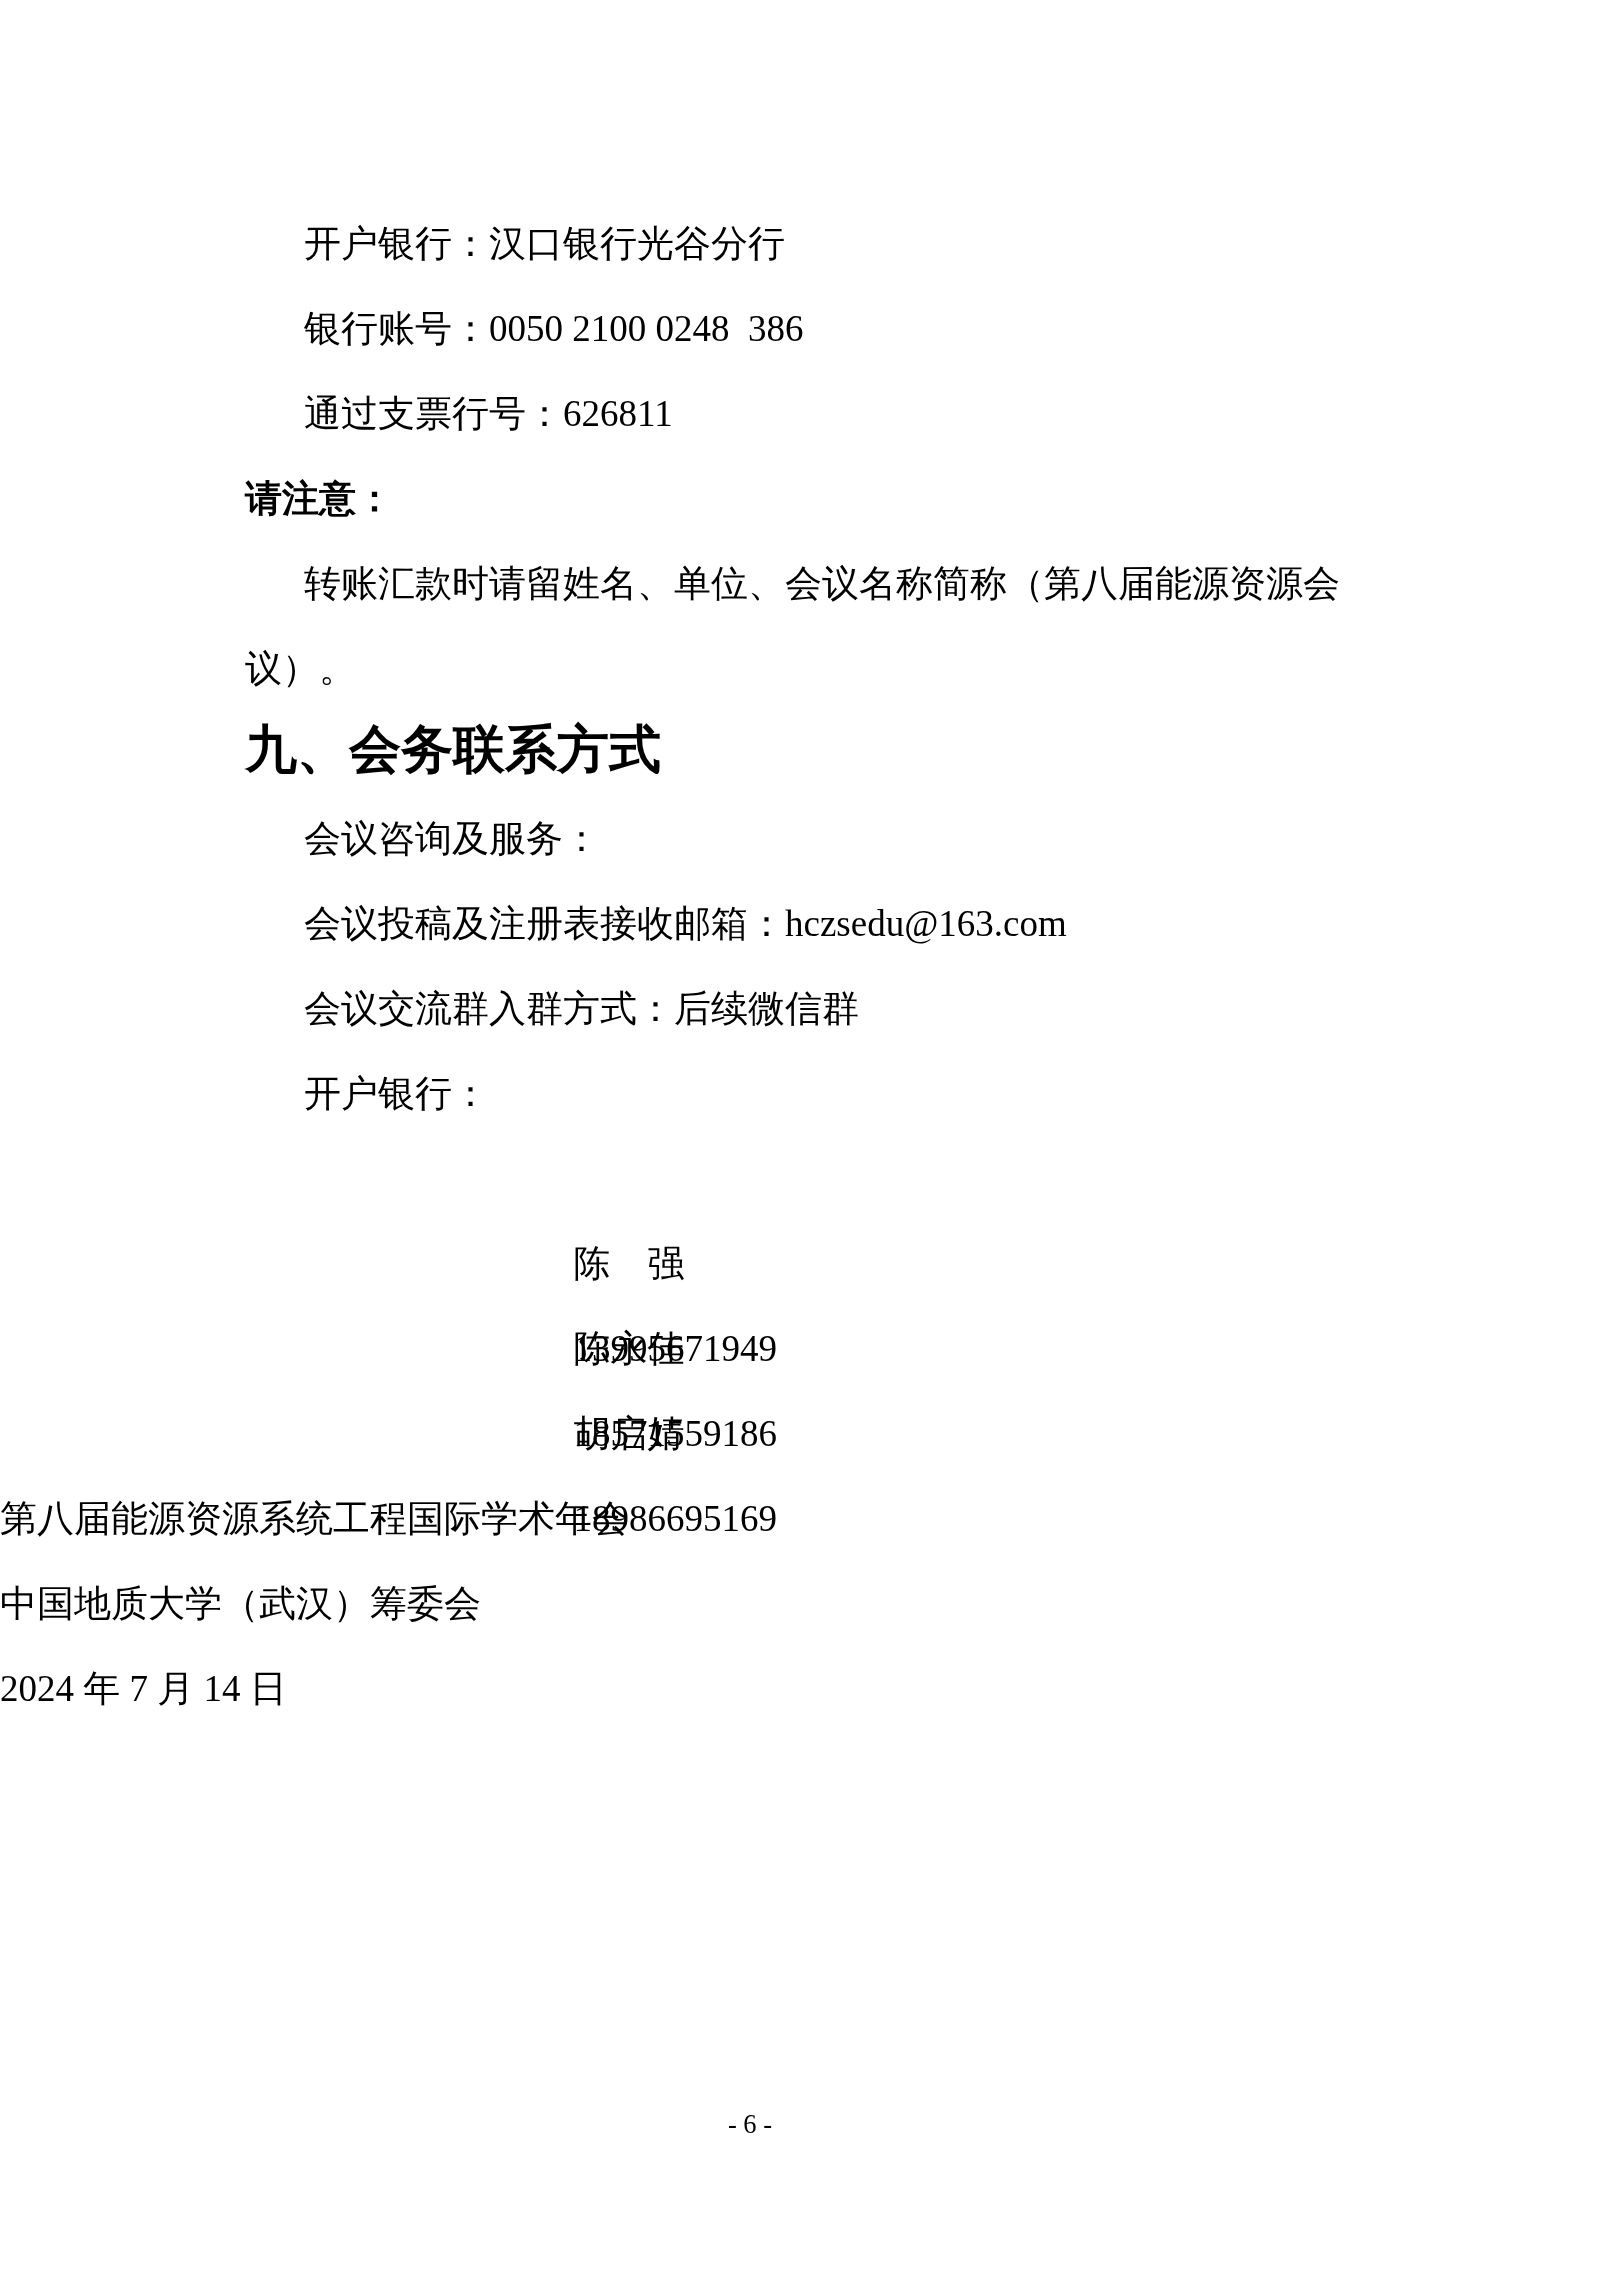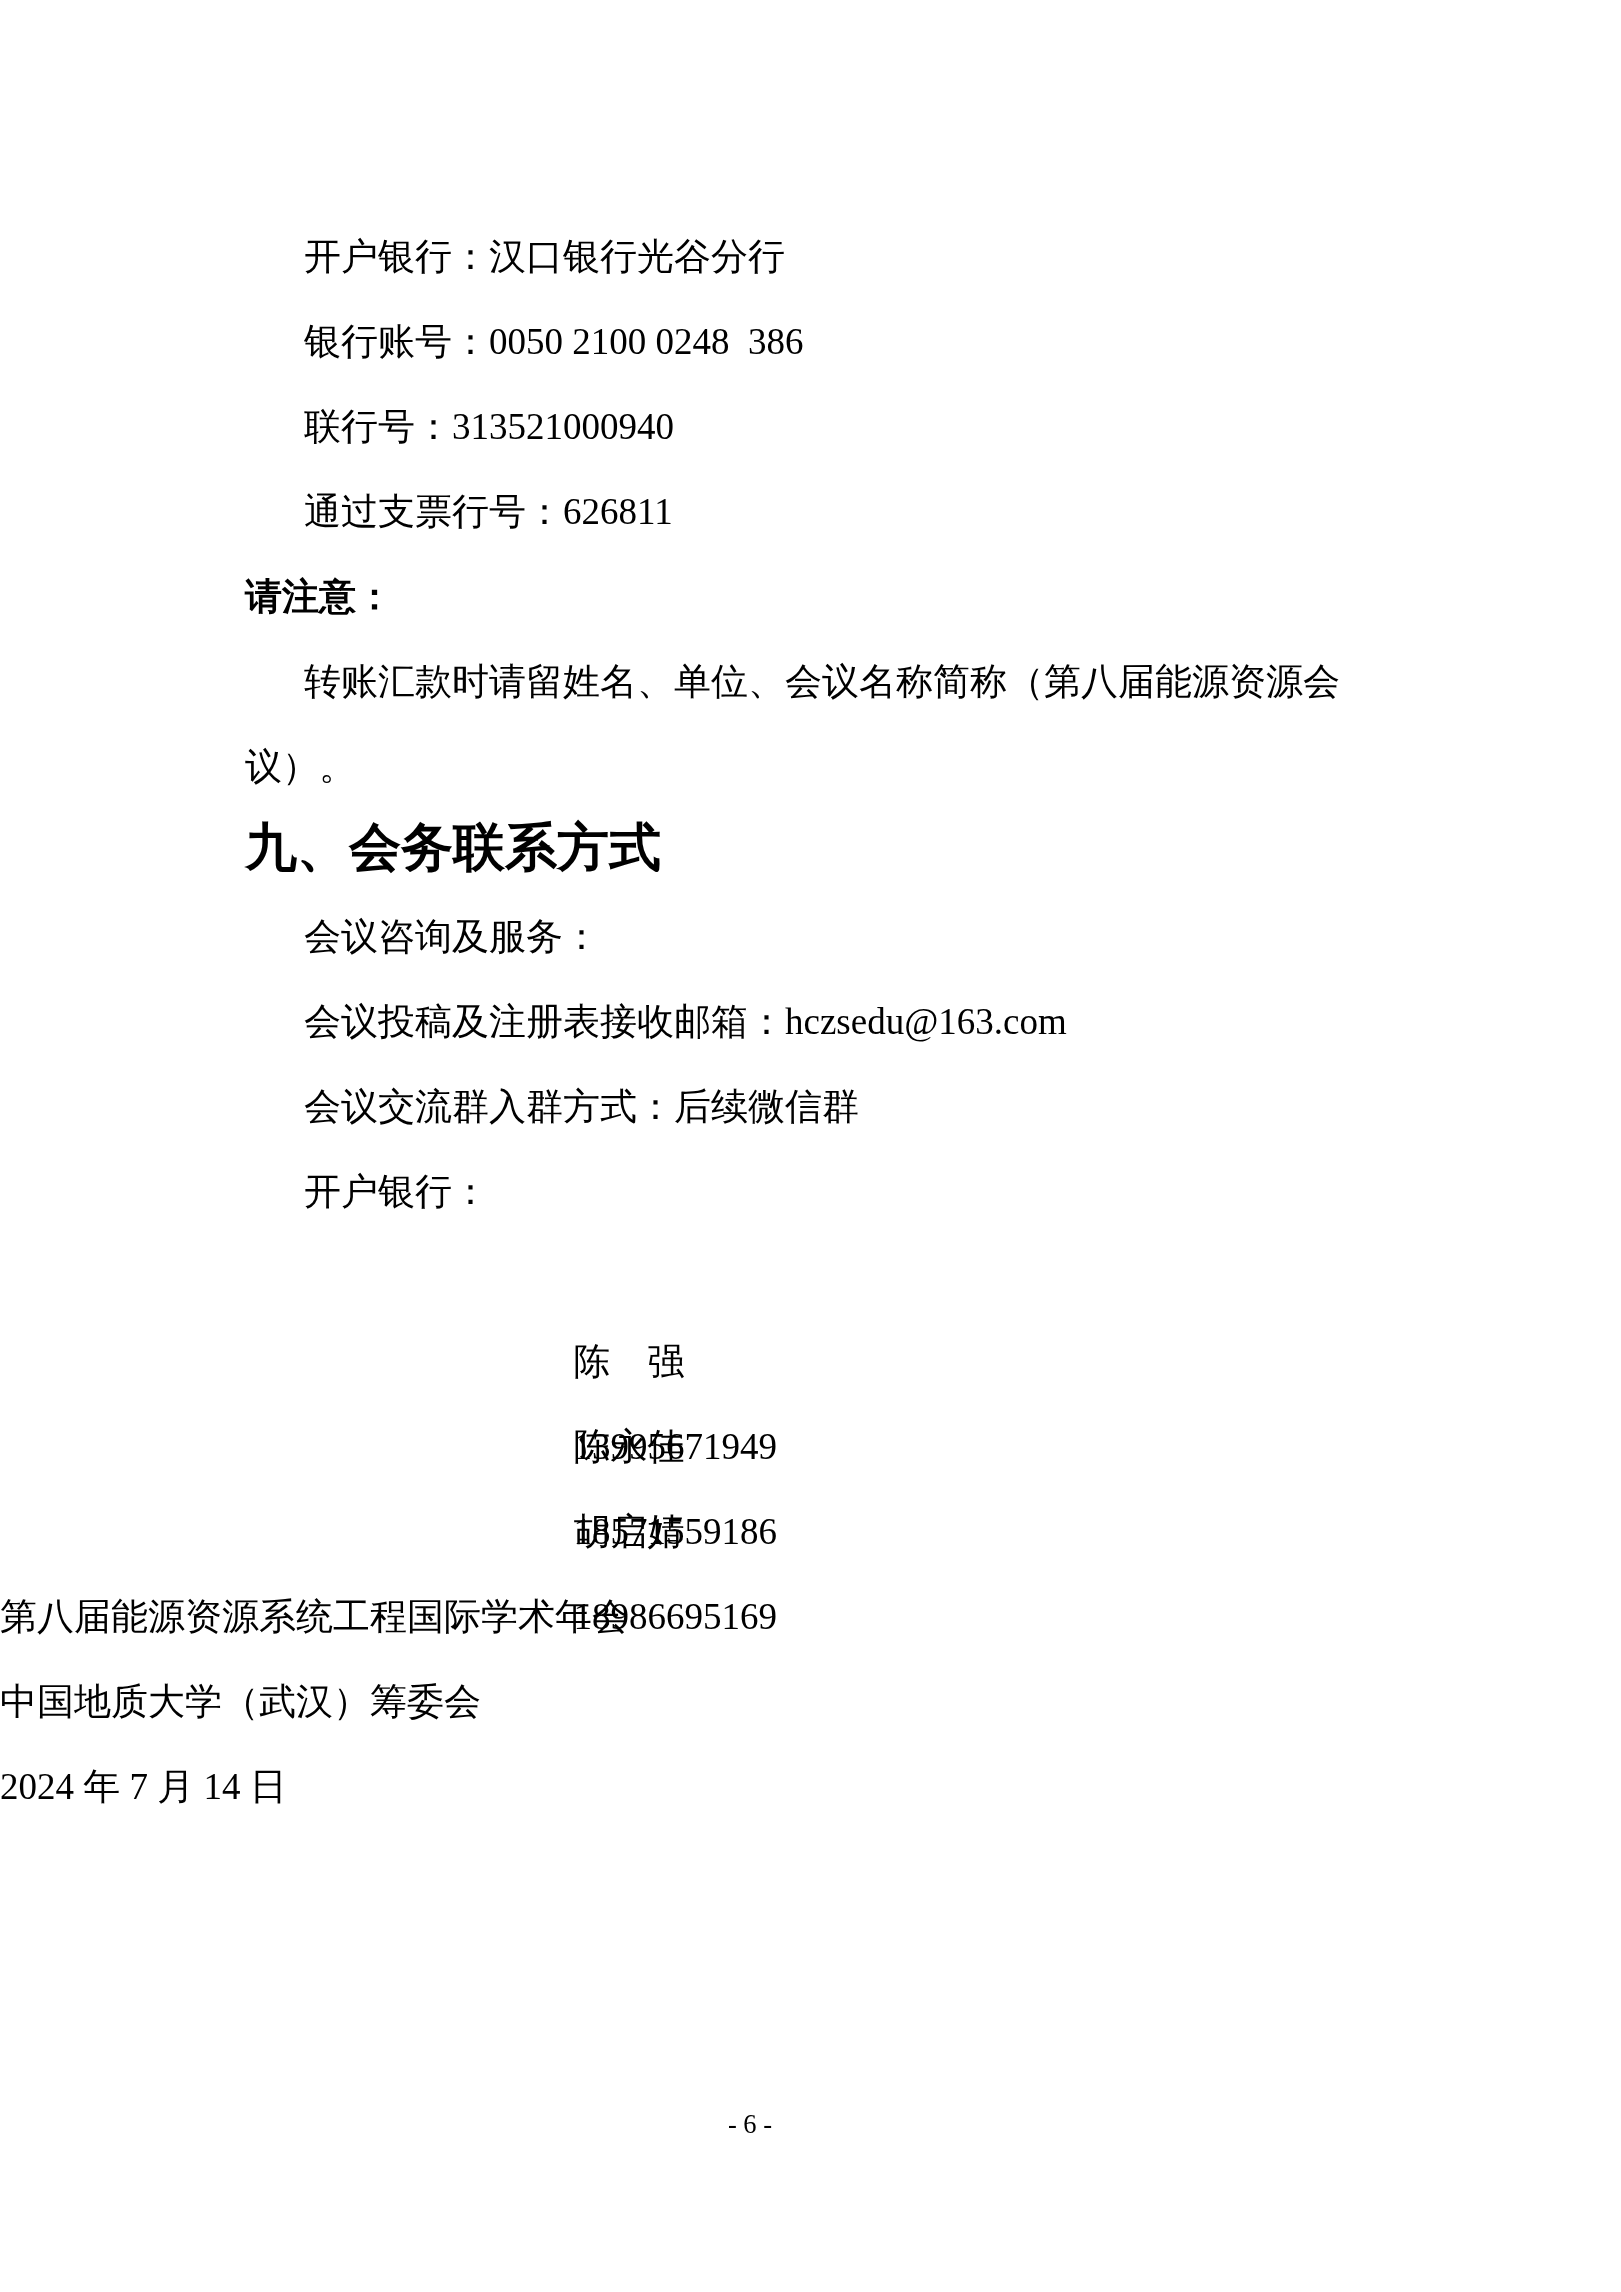--- a/index.html
+++ b/index.html
@@ -11,21 +11,21 @@
     position: relative;
     width: 1621px;
     height: 2293px;
     background: #ffffff;
     color: #000000;
     font-family: "Liberation Serif", "DejaVu Serif", serif;
     overflow: hidden;
   }
   .doc {
     position: absolute;
-    top: 214px;
+    top: 201px;
     left: 0;
     right: 0;
   }
   .line {
     margin-left: 245px;
     font-size: 37px;
     line-height: 85px;
     height: 85px;
     white-space: pre;
   }
@@ -72,21 +72,20 @@
   }
 </style>
 </head>
 <body>
 
 <div class="page">
   <div class="doc">
 
     <div class="line indent">开户银行：汉口银行光谷分行</div>
     <div class="line indent">银行账号：0050 2100 0248  386</div>
-    <div class="line indent">联行号：313521000940</div>
     <div class="line indent">通过支票行号：626811</div>
 
     <div class="line bold-heading">请注意：</div>
     <div class="line indent">转账汇款时请留姓名、单位、会议名称简称（第八届能源资源会</div>
     <div class="line">议）。</div>
 
     <div class="line section-heading">九、会务联系方式</div>
     <div class="line indent">会议咨询及服务：</div>
     <div class="line indent">会议投稿及注册表接收邮箱：hczsedu@163.com</div>
     <div class="line indent">会议交流群入群方式：后续微信群</div>

